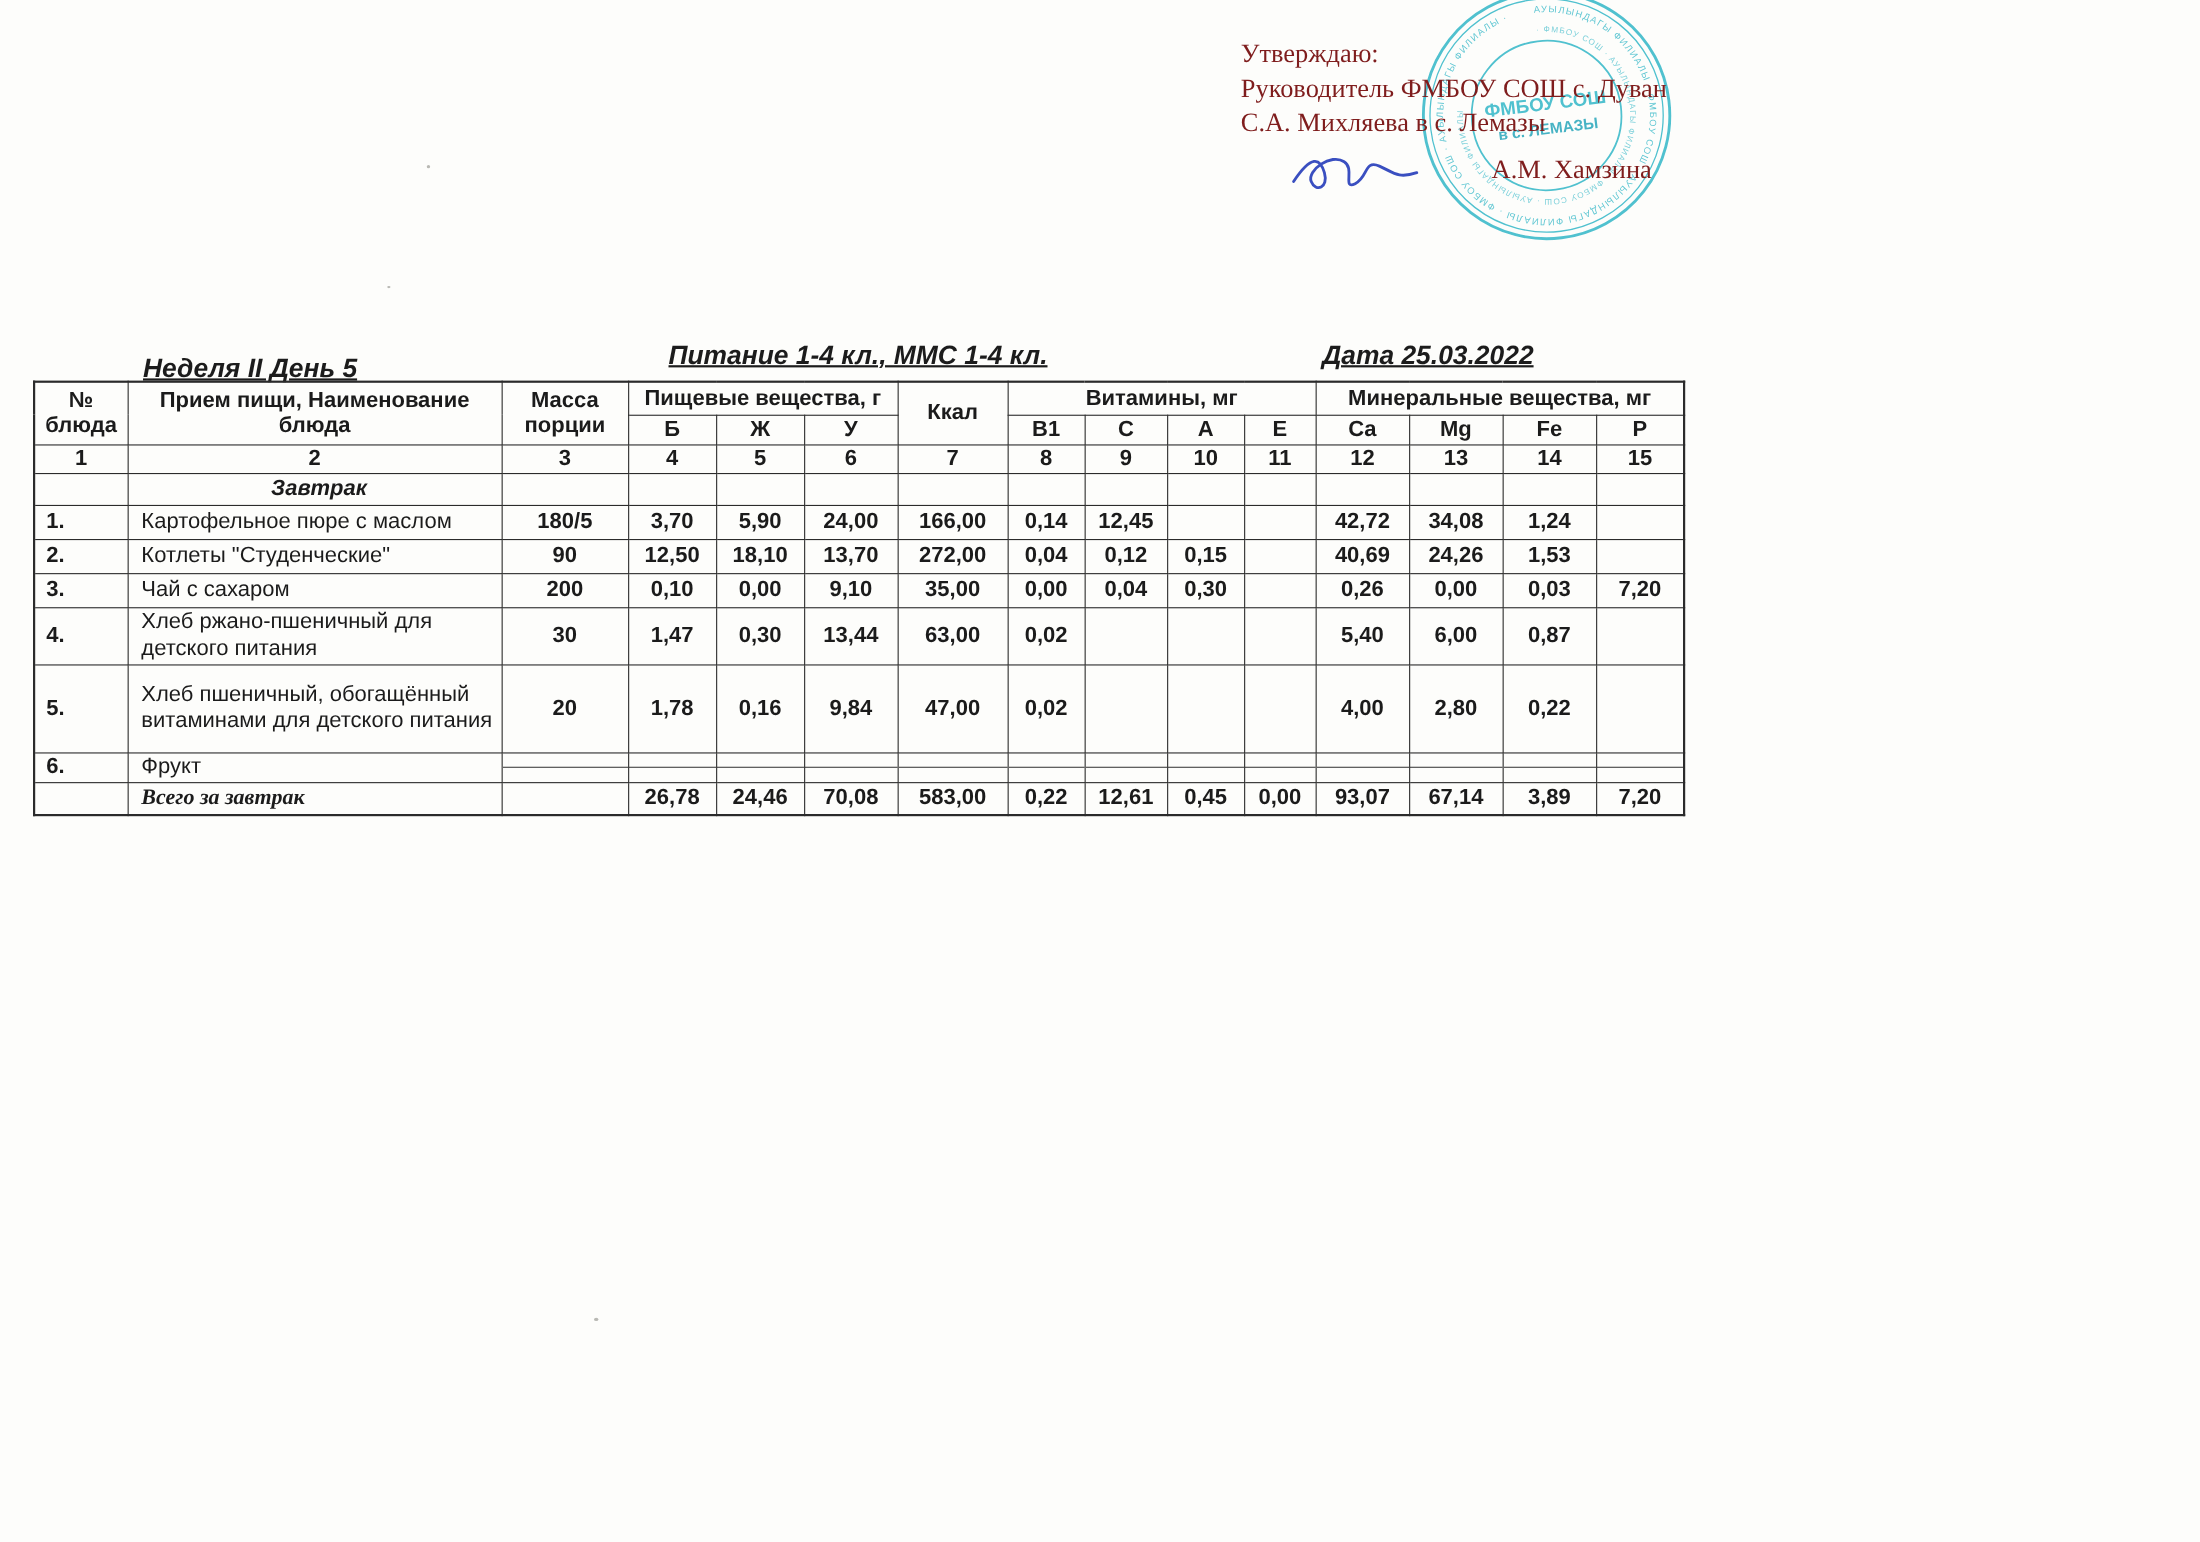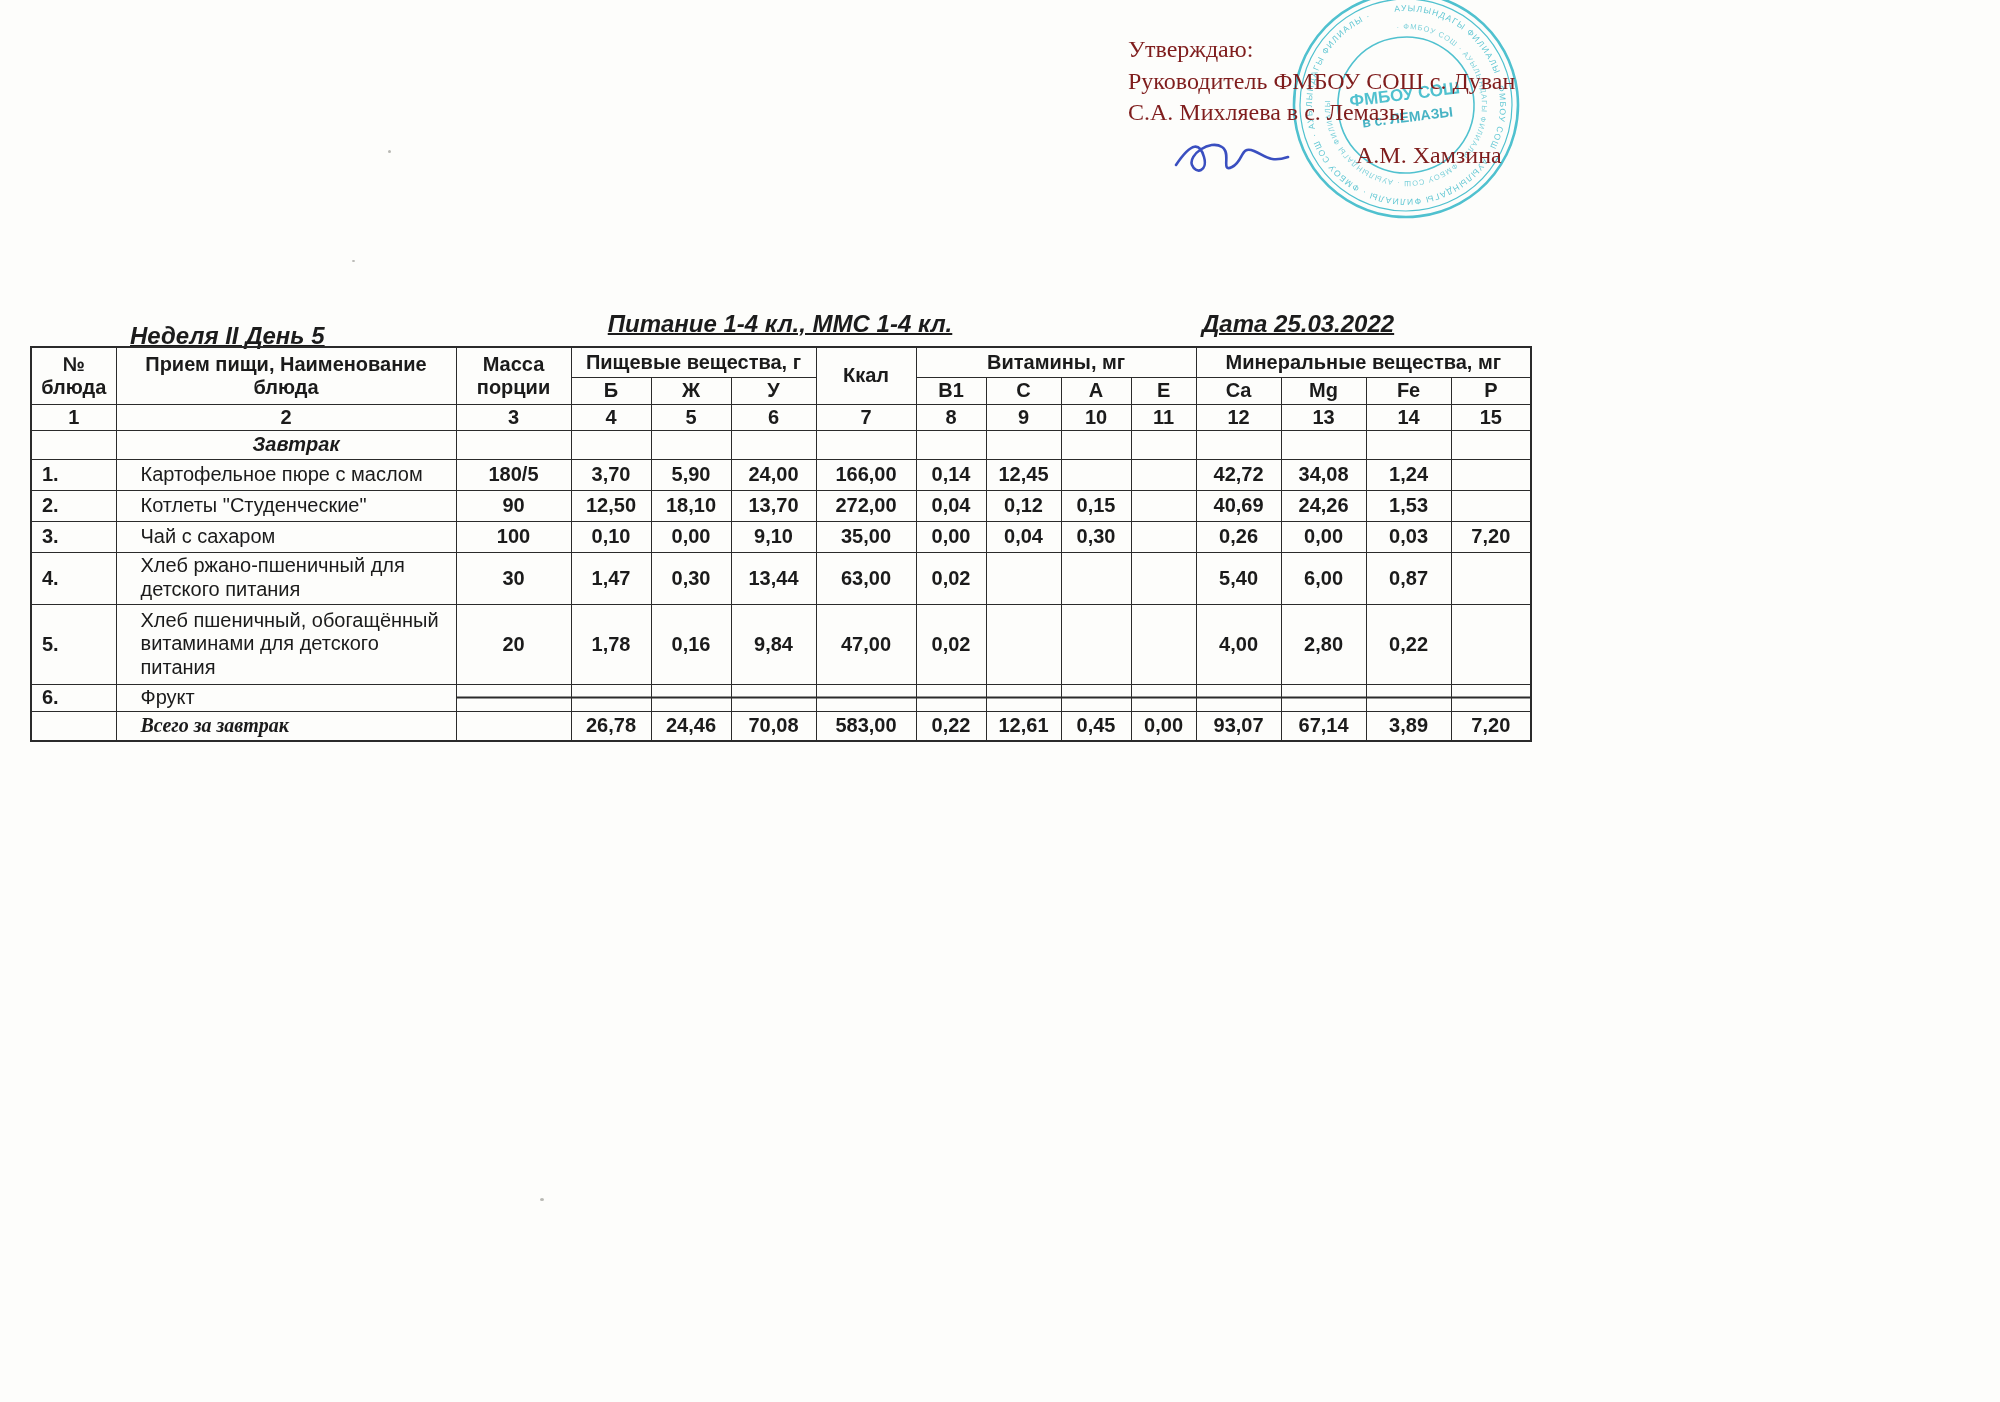--- a/index.html
+++ b/index.html
@@ -85,21 +85,21 @@
     vertical-align: middle;
     font-size: 20px;
   }
   tr.hdr1 { height: 30px; }
   tr.hdr2 { height: 27px; }
   tr.colnums { height: 24px; }
   td.col-num { text-align: center; font-weight: 700; }
 
   tbody td { text-align: center; font-weight: 700; vertical-align: middle; }
   tbody td.num-col  { text-align: left; padding-left: 10px; font-weight: 700; }
-  tbody td.name-col { text-align: left; padding-left: 24px; font-weight: 400; line-height: 1.18; }
+  tbody td.name-col { text-align: left; padding-left: 12px; font-weight: 400; line-height: 1.18; }
 
   tr.section td.name-col { text-align: center; font-weight: 700; font-style: italic; }
   tr.total   td.name-col { font-weight: 700; font-style: italic; font-family: Liberation Serif, serif; }
 
   
   tr.split td.has-midline {
     background: linear-gradient(to bottom,
       transparent calc(50% - 0.8px),
       #2b2b2b calc(50% - 0.8px),
       #2b2b2b calc(50% + 0.8px),
@@ -257,21 +257,21 @@
           <td>0,15</td>
           <td></td>
           <td>40,69</td>
           <td>24,26</td>
           <td>1,53</td>
           <td></td>
         </tr>
         <tr style="height: 31px;">
           <td class="num-col">3.</td>
           <td class="name-col">Чай с сахаром</td>
-          <td>100</td>
+          <td>200</td>
           <td>0,10</td>
           <td>0,00</td>
           <td>9,10</td>
           <td>35,00</td>
           <td>0,00</td>
           <td>0,04</td>
           <td>0,30</td>
           <td></td>
           <td>0,26</td>
           <td>0,00</td>

